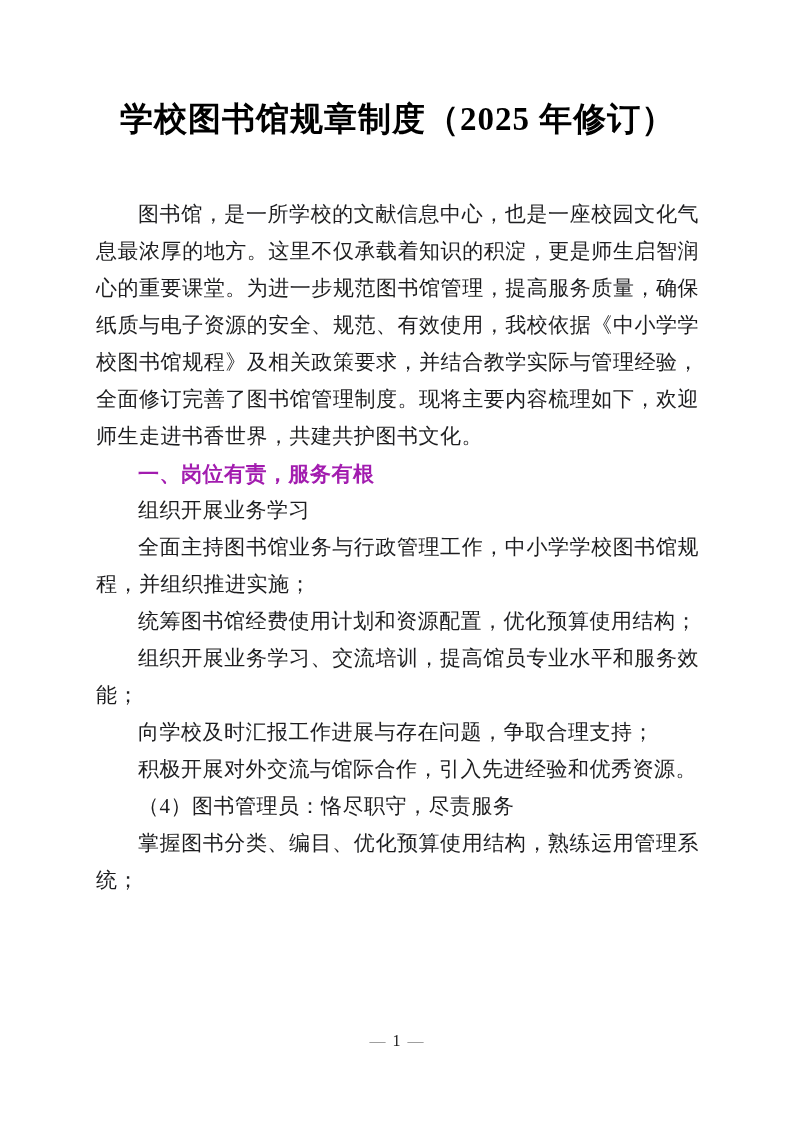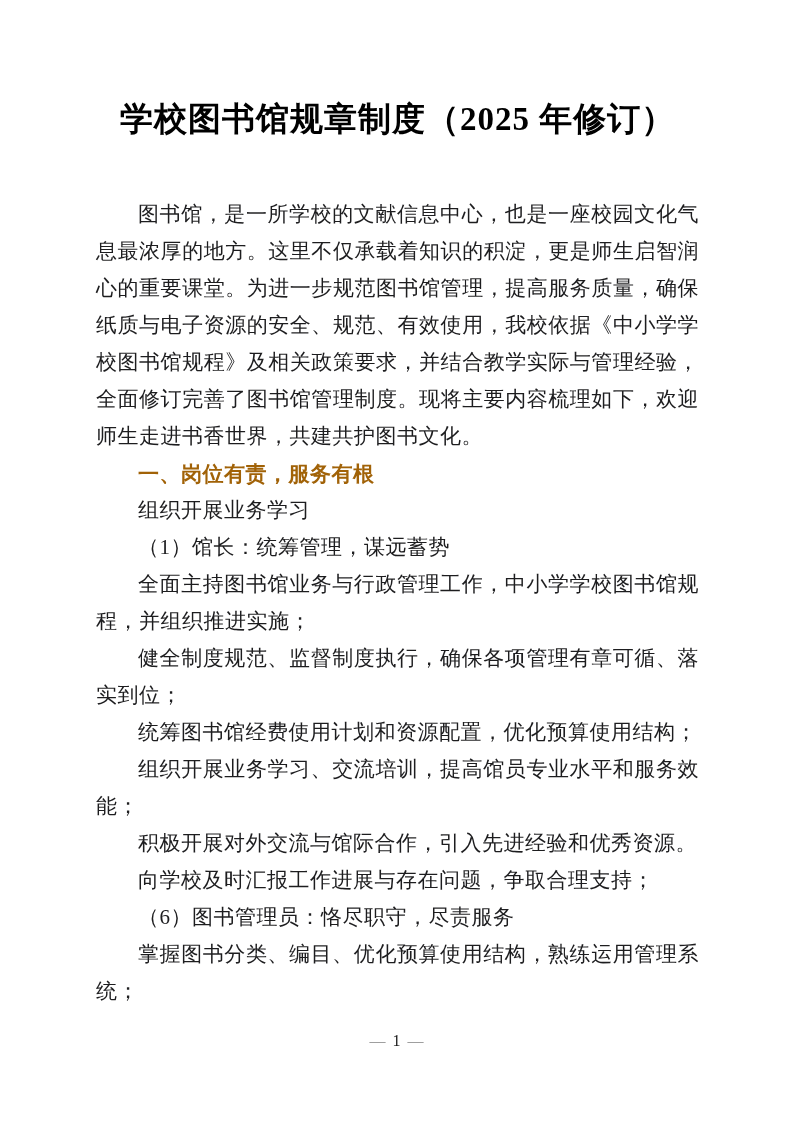--- a/index.html
+++ b/index.html
@@ -41,21 +41,21 @@
     line-height: 37px;
     letter-spacing: 0.5px;
     text-indent: 2em;
     text-align: justify;
     text-justify: inter-ideograph;
     color: #1d1d1f;
   }
   .para.heading {
     font-family: "Liberation Sans", sans-serif;
     font-weight: 700;
-    color: #a16207;
+    color: #a21caf;
     text-align: left;
   }
   .page-footer {
     position: absolute;
     left: 0;
     top: 1030px;
     width: 793px;
     text-align: center;
     font-size: 16px;
     line-height: 22px;
@@ -74,28 +74,26 @@
 </head>
 <body>
 
 <div class="page">
   <div class="content">
     <h1 class="doc-title">学校图书馆规章制度（2025 年修订）</h1>
     <div>
         <p class="para">图书馆，是一所学校的文献信息中心，也是一座校园文化气息最浓厚的地方。这里不仅承载着知识的积淀，更是师生启智润心的重要课堂。为进一步规范图书馆管理，提高服务质量，确保纸质与电子资源的安全、规范、有效使用，我校依据《中小学学校图书馆规程》及相关政策要求，并结合教学实际与管理经验，全面修订完善了图书馆管理制度。现将主要内容梳理如下，欢迎师生走进书香世界，共建共护图书文化。</p>
         <p class="para heading">一、岗位有责，服务有根</p>
         <p class="para">组织开展业务学习</p>
-        <p class="para">（1）馆长：统筹管理，谋远蓄势</p>
         <p class="para">全面主持图书馆业务与行政管理工作，中小学学校图书馆规程，并组织推进实施；</p>
-        <p class="para">健全制度规范、监督制度执行，确保各项管理有章可循、落实到位；</p>
         <p class="para">统筹图书馆经费使用计划和资源配置，优化预算使用结构；</p>
         <p class="para">组织开展业务学习、交流培训，提高馆员专业水平和服务效能；</p>
+        <p class="para">向学校及时汇报工作进展与存在问题，争取合理支持；</p>
         <p class="para">积极开展对外交流与馆际合作，引入先进经验和优秀资源。</p>
-        <p class="para">向学校及时汇报工作进展与存在问题，争取合理支持；</p>
-        <p class="para">（6）图书管理员：恪尽职守，尽责服务</p>
+        <p class="para">（4）图书管理员：恪尽职守，尽责服务</p>
         <p class="para">掌握图书分类、编目、优化预算使用结构，熟练运用管理系统；</p>
       </div>
   </div>
 
   <div class="page-footer">
     <span class="dash">—</span><span class="num">1</span><span class="dash">—</span>
   </div>
 </div>
 
 </body></html>

